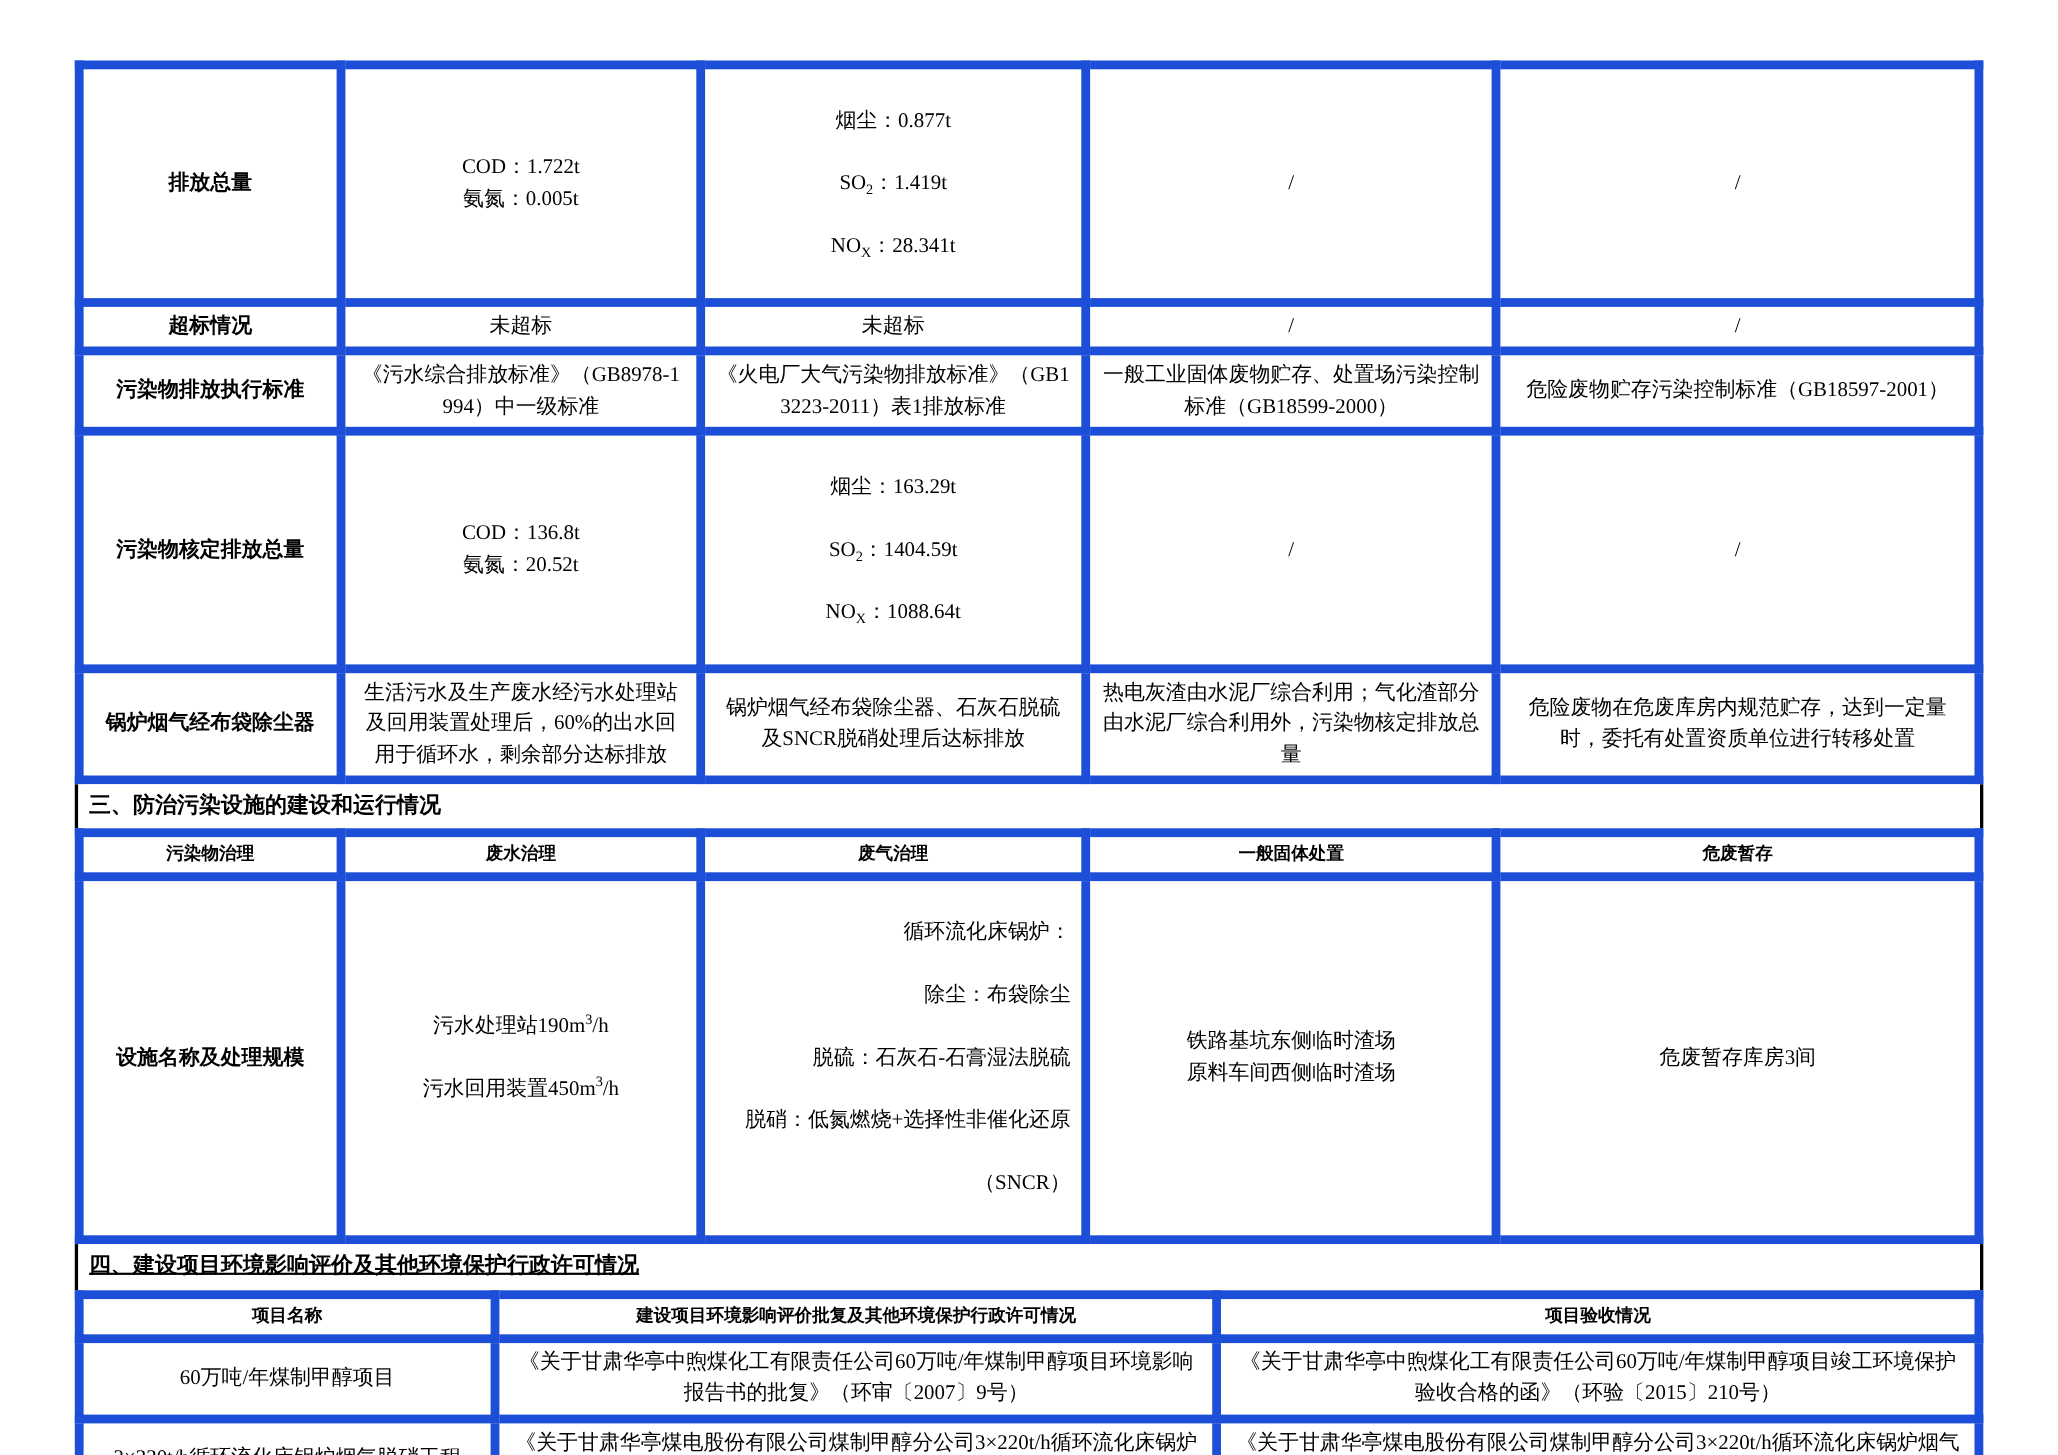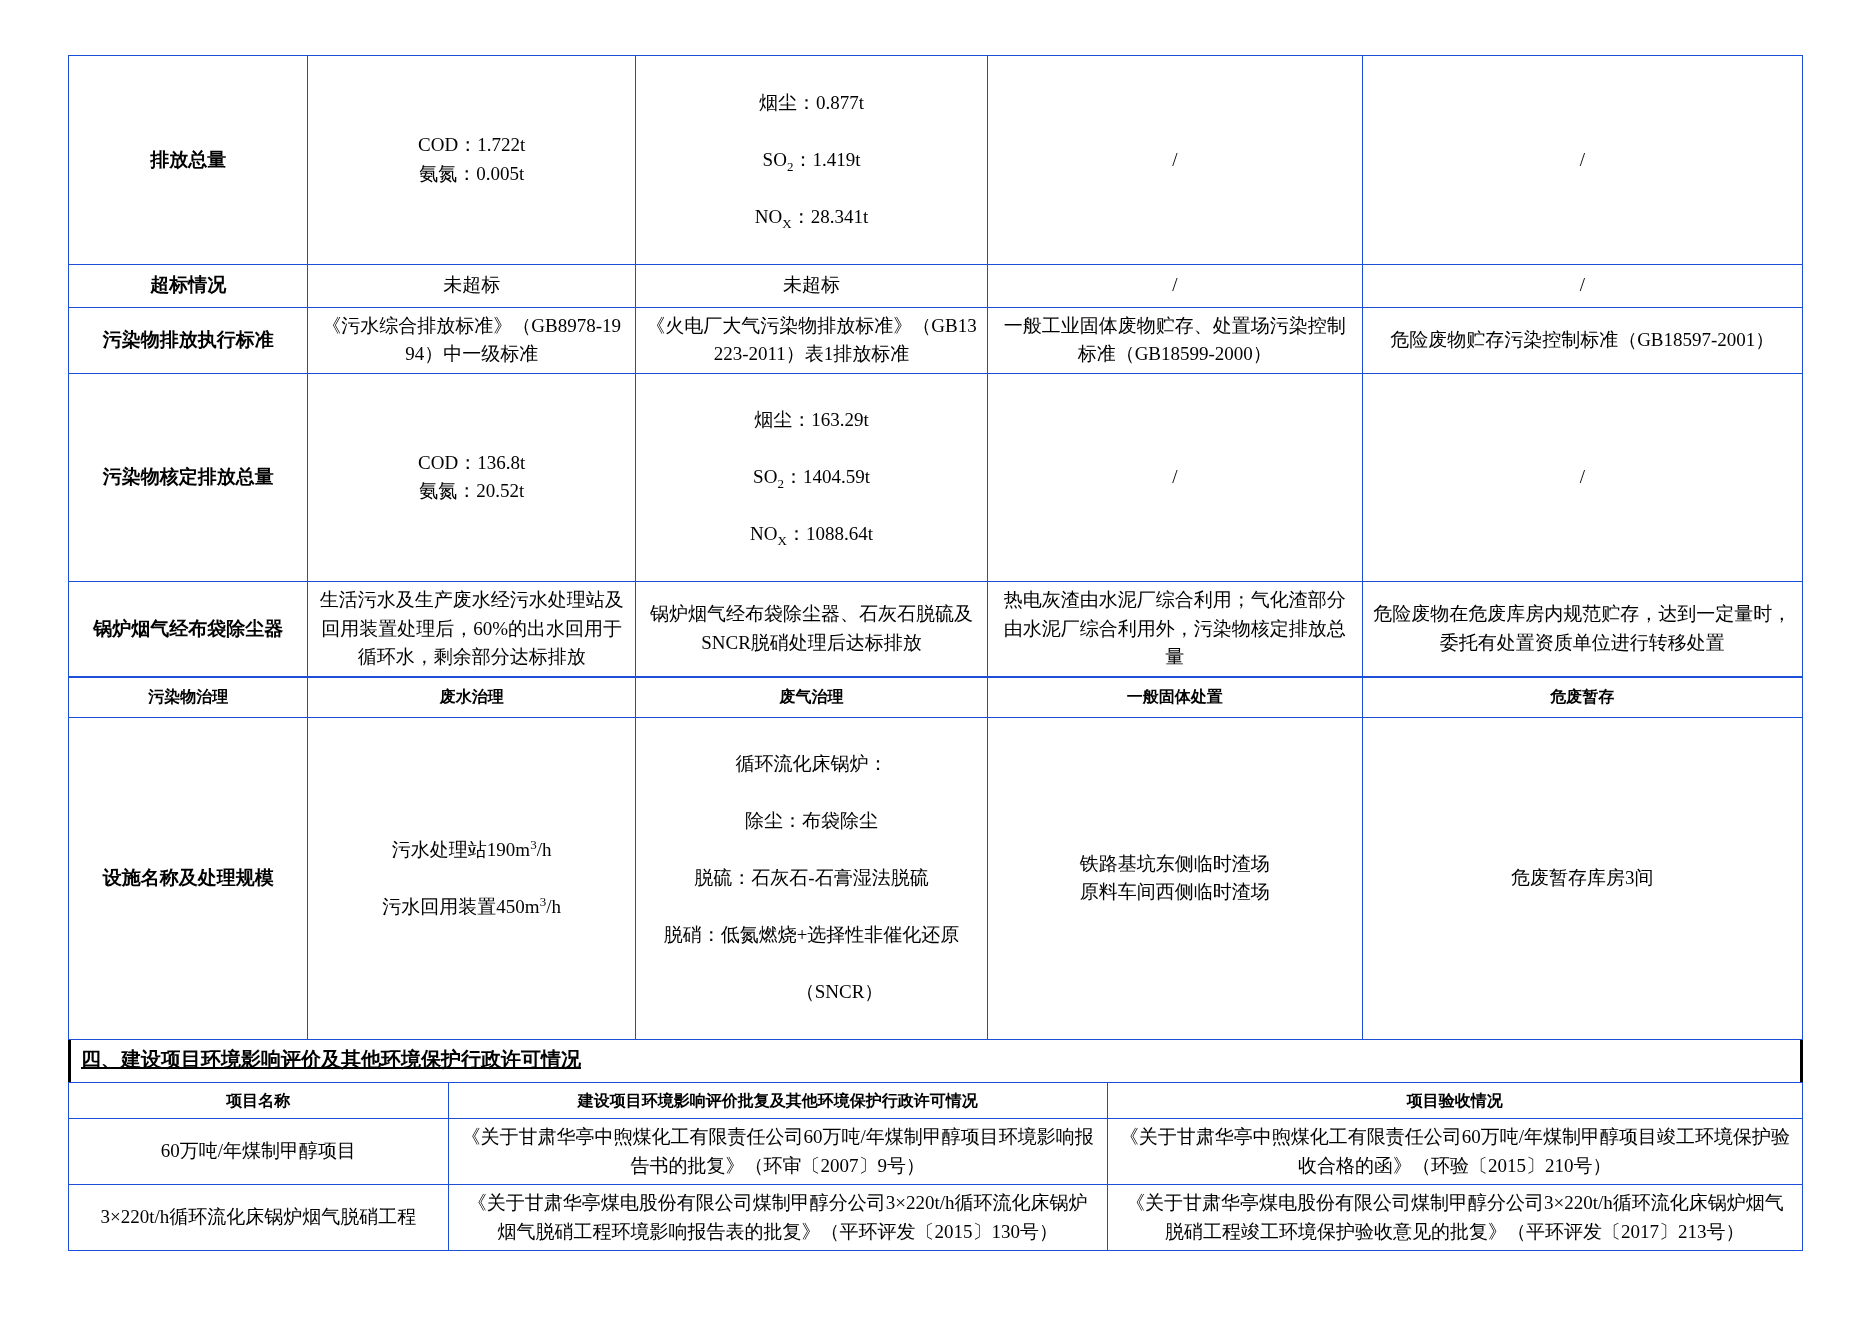--- a/index.html
+++ b/index.html
@@ -4,36 +4,36 @@
 <style>
   html,body{margin:0;padding:0;}
   body{
     width:1871px;height:1323px;background:#ffffff;color:#000;
     font-family:"Liberation Serif","DejaVu Serif",serif;
     overflow:hidden;position:relative;
   }
   .sheet{position:absolute;left:68px;top:55px;width:1735px;}
   table.t{border-collapse:collapse;width:100%;table-layout:fixed;}
   .t td,.t th{
-    border:1px solid #1d4ed8;font-size:19px;line-height:1.5;
+    border:8px solid #1d4ed8;font-size:19px;line-height:1.5;
     padding:4px 10px;text-align:center;vertical-align:middle;
     white-space:pre-line;overflow:hidden;word-break:break-all;
   }
   .t th,.lab{
     font-family:"Liberation Sans","DejaVu Sans",sans-serif;
     font-weight:700;font-size:16px;
   }
   .sec{
     border-left:3px solid #000;border-right:3px solid #000;
     font-family:"Liberation Sans","DejaVu Sans",sans-serif;
     font-weight:700;font-size:20px;text-align:left;
     padding:5px 10px;line-height:1.4;background:#fff;
   }
   .leftcell{text-align:left;padding-left:14px;}
-  .gasline{text-align:center;}
+  .gasline{text-align:right;}
   .gasline.indent{padding-left:56px;}
   sub,sup{font-size:13px;line-height:0;}
   .cl{display:block;}
 </style>
 </head>
 <body>
 
 <div class="sheet">
 
   <table class="t">
@@ -86,20 +86,21 @@
     <tr style="height:80px">
       <td class="lab">锅炉烟气经布袋除尘器</td>
       <td>生活污水及生产废水经污水处理站及回用装置处理后，60%的出水回用于循环水，剩余部分达标排放</td>
       <td>锅炉烟气经布袋除尘器、石灰石脱硫及SNCR脱硝处理后达标排放</td>
       <td>热电灰渣由水泥厂综合利用；气化渣部分由水泥厂综合利用外，污染物核定排放总量</td>
       <td>危险废物在危废库房内规范贮存，达到一定量时，委托有处置资质单位进行转移处置</td>
     </tr>
   </tbody>
     </table>
 
+  <div class="sec" style="min-height:30px;">三、防治污染设施的建设和运行情况</div>
 
   <table class="t">
     <colgroup>
       <col style="width:13.8%">
         <col style="width:18.9%">
         <col style="width:20.3%">
         <col style="width:21.6%">
         <col style="width:25.4%">
     </colgroup>
     <tbody>

